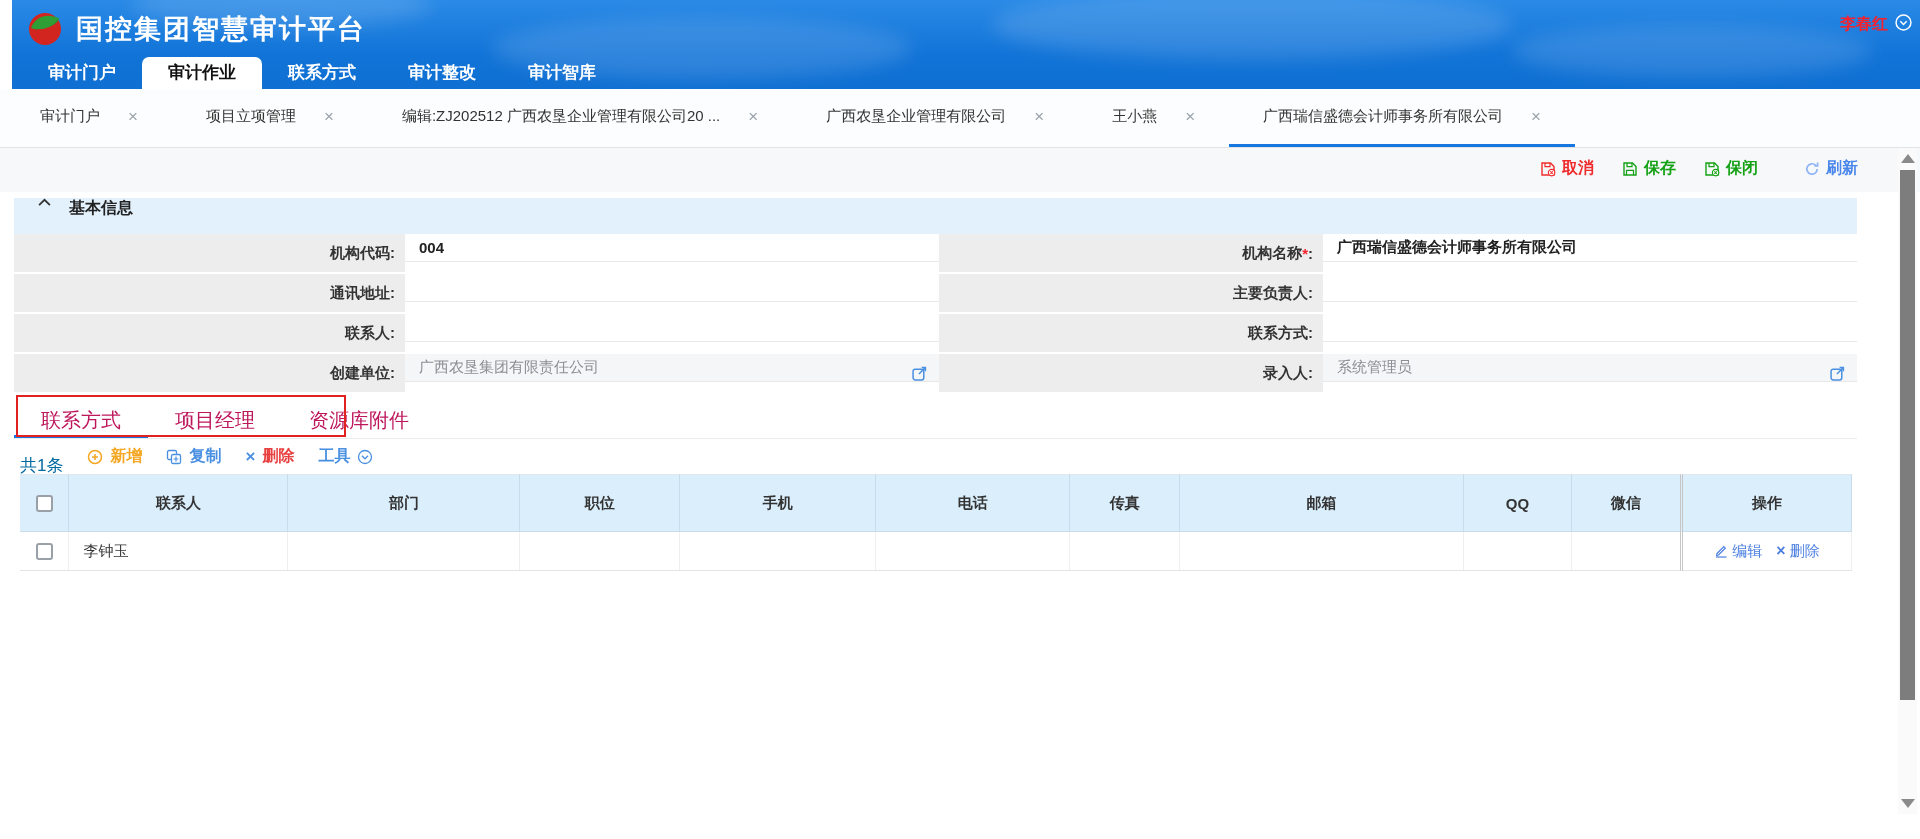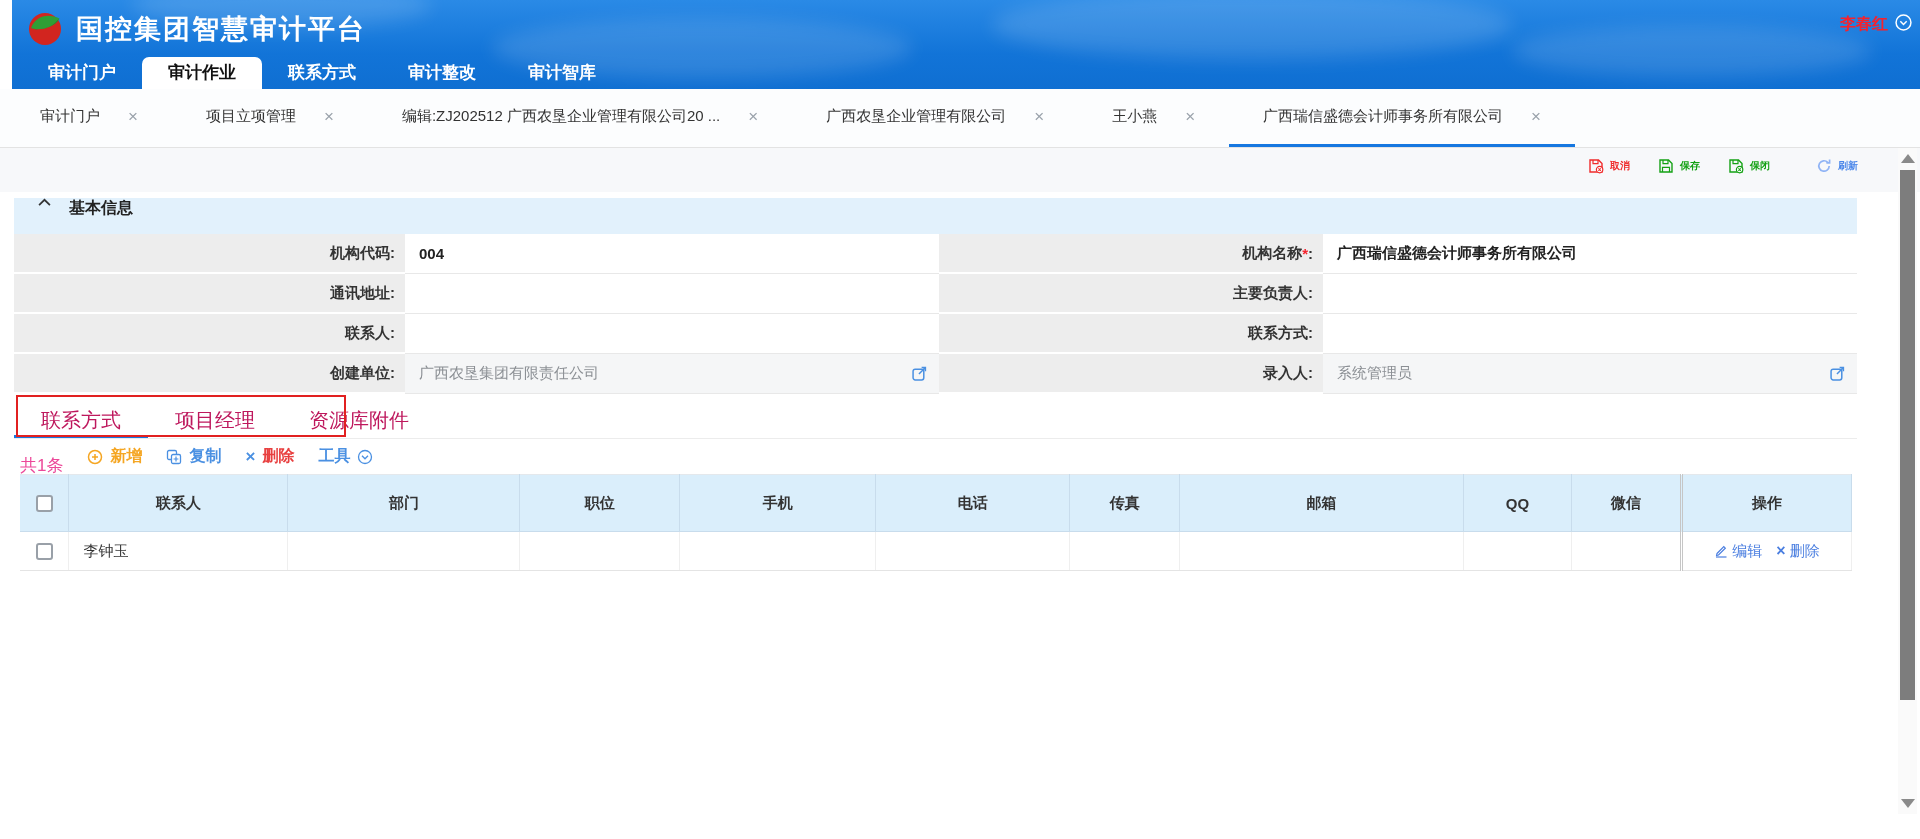--- a/index.html
+++ b/index.html
@@ -28,52 +28,52 @@
     border-bottom:1px solid #e3e3e3; display:flex; padding-left:6px; }
   .doc-tab { display:flex; align-items:center; gap:28px; padding:0 34px; font-size:15px; color:#333;
     cursor:pointer; white-space:nowrap; border-bottom:3px solid transparent; }
   .doc-tab .close { color:#9aa2ab; font-size:17px; line-height:1; }
   .doc-tab.active { border-bottom-color:#1677e0; }
 
   
   .content { position:absolute; top:148px; left:0; width:1920px; height:691px; background:#fff; }
   .top-strip { height:44px; background:#f7f8fa; }
   .actions-row { position:absolute; top:10px; right:62px; display:flex; align-items:center; gap:28px;
-    font-size:10px; font-weight:bold; }
+    font-size:16px; font-weight:bold; }
   .action { display:flex; align-items:center; gap:6px; cursor:pointer; }
   .action.cancel  { color:#f02b2b; }
   .action.save    { color:#14a114; }
   .action.saveclose { color:#14a114; }
   .action.refresh { color:#4b87ea; margin-left:18px; font-weight:bold; }
 
   .section-bar { margin:6px 63px 0 14px; height:36px; background:#e2f1fc; display:flex; 
     padding-left:24px; gap:18px; }
   .section-title { font-size:16px; font-weight:bold; color:#222; }
 
   .form-grid { margin:0 63px 0 14px; display:grid; grid-template-columns:391px 534px 384px 534px; }
   .f-label { height:40px; background:#ededed; display:flex; justify-content:flex-end; align-items:center;
     padding-right:10px; font-size:15px; font-weight:bold; color:#333; border-bottom:2px solid #fff; white-space:nowrap; }
   .req { color:#f5222d; font-weight:bold; }
-  .f-input { height:40px; background:#fff; display:flex; align-items:center; padding:0 34px 0 14px;
+  .f-input { height:28px; background:#fff; display:flex; align-items:center; padding:0 34px 0 14px;
     font-size:15px; font-weight:bold; color:#222; border-bottom:1px solid #e8e8e8; position:relative; }
   .f-input.readonly { background:#f5f6f7; color:#8b8f94; font-weight:normal; }
   .link-icon { position:absolute; right:12px; top:12px; cursor:pointer; }
 
   
   .subtabs { position:relative; margin:4px 63px 0 14px; height:41px; display:flex; align-items:stretch;
     border-bottom:1px solid #ececec; }
   .subtab { padding:0 27px; display:flex; align-items:center; font-size:20px; color:#be185d; cursor:pointer;
     border-bottom:3px solid transparent; white-space:nowrap;margin-top:8px; }
   .subtab.active { border-bottom-color:#1677e0; }
   .anno-box { position:absolute; left:2px; top:-3px; width:330px; height:42px; border:2px solid #e12020;
     pointer-events:none; }
 
   
   .toolbar { margin-left:20px; height:35px; display:flex; align-items:center; gap:24px; font-size:16px; }
-  .count { color:#ec4899; font-size:17px;margin-top:18px; }
+  .count { color:#0369a1; font-size:17px;margin-top:18px; }
   .tb { display:flex; align-items:center; gap:7px; font-weight:bold; cursor:pointer; }
   .tb.add    { color:#f5a623; }
   .tb.copy   { color:#4a90e2; }
   .tb.del    { color:#e84040; }
   .tb.del .x { color:#4a90e2; font-size:17px; font-weight:bold; }
   .tb.tools  { color:#4a90e2; }
 
   
   table.grid { margin-left:20px; width:1832px; border-collapse:collapse; border-top:1px solid #e4e8ec; }
   th { background:#daeefb; height:57px; font-size:15px; font-weight:bold; color:#333;

